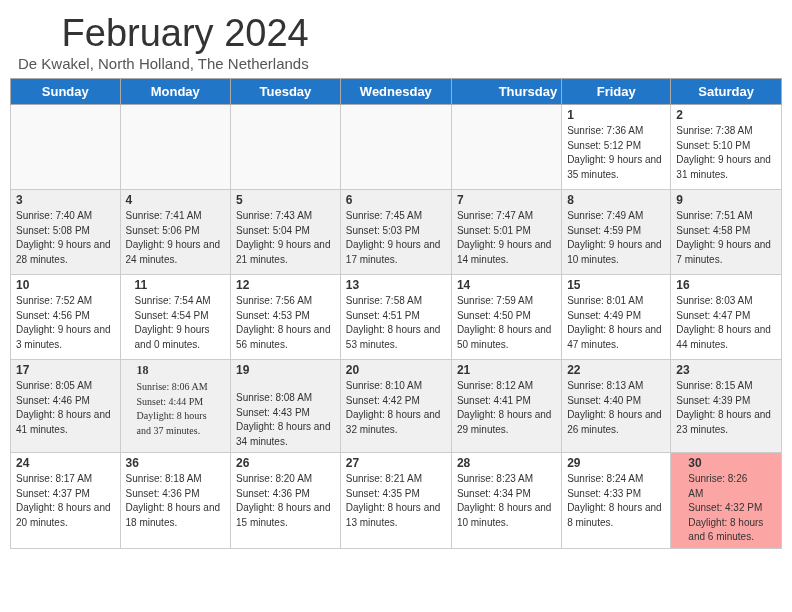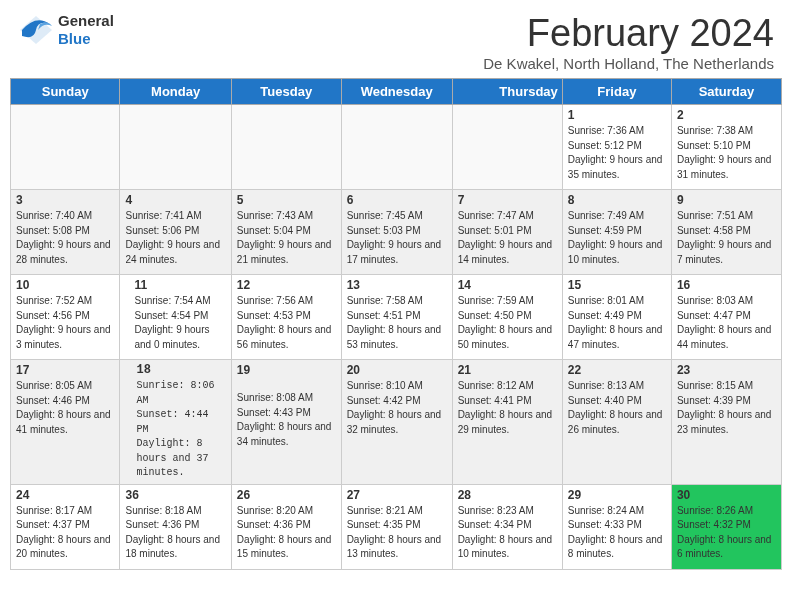--- a/index.html
+++ b/index.html
@@ -4,32 +4,20 @@
   <style>
     * { box-sizing: border-box; margin: 0; padding: 0; }
     body { font-family: Arial, sans-serif; background: #fff; width: 792px; min-height: 612px; }
     
     tr:nth-child(even) td:not(.empty) { background: #f7f7f7; }
   </style>
 </head>
 <body>
 
 <div style="display:flex; align-items:flex-start; justify-content:space-between; padding: 12px 18px 6px 18px;">
-  <div style="display:flex; align-items:center;">
-    <svg width="36" height="36" viewBox="0 0 36 36">
-      <rect width="36" height="36" fill="#fff"></rect>
-      <polygon points="18,4 34,18 18,32 2,18" fill="#2176c7" opacity="0.15"></polygon>
-      <path d="M4 18 Q18 2 32 12 Q20 8 18 18 Q16 28 4 24 Z" fill="#2176c7"></path>
-      <path d="M20 18 Q26 10 34 14 Q30 8 22 12 Z" fill="#5ba3e0"></path>
-    </svg>
-    <div style="margin-left:4px; line-height:1.2;">
-      <div style="font-size:15px; font-weight:bold; color:#333; font-family:Arial,sans-serif;">General</div>
-      <div style="font-size:15px; font-weight:bold; color:#2176c7; font-family:Arial,sans-serif;">Blue</div>
-    </div>
-  </div>
   <div style="text-align:right;">
     <div style="font-size:38px; color:#333; font-weight:normal; font-family:Arial,sans-serif;">February 2024</div>
     <div style="font-size:15px; color:#555; font-family:Arial,sans-serif;">De Kwakel, North Holland, The Netherlands</div>
   </div>
 </div>
 
 <div style="padding: 0 10px 10px 10px;">
   <table style="width:100%; border-collapse:collapse;">
     <thead>
       <tr id="header-row">
@@ -116,21 +104,21 @@
           <td style="border: 1px solid rgb(204, 204, 204); vertical-align: top; padding: 3px 5px; font-size: 10px; color: rgb(51, 51, 51); width: 113px; height: 85px; background: rgb(255, 255, 255); font-family: Arial, sans-serif;">
             <div style="font-weight: bold; font-size: 12px; margin-bottom: 2px;">16</div>
             <div style="font-size: 10px; line-height: 1.45; color: rgb(51, 51, 51);">Sunrise: 8:03 AM<br>Sunset: 4:47 PM<br>Daylight: 8 hours and 44 minutes.</div>
           </td>
         </tr>
         <tr>
           <td style="border: 1px solid rgb(204, 204, 204); vertical-align: top; padding: 3px 5px; font-size: 10px; color: rgb(51, 51, 51); width: 113px; height: 85px; background: rgb(240, 240, 240); font-family: Arial, sans-serif;">
             <div style="font-weight: bold; font-size: 12px; margin-bottom: 2px;">17</div>
             <div style="font-size: 10px; line-height: 1.45; color: rgb(51, 51, 51);">Sunrise: 8:05 AM<br>Sunset: 4:46 PM<br>Daylight: 8 hours and 41 minutes.</div>
           </td>
-          <td style="border: 1px solid rgb(204, 204, 204); vertical-align: top; padding: 3px 16px; font-size: 10px; color: rgb(51, 51, 51); width: 113px; height: 85px; background: rgb(240, 240, 240); font-family: Liberation Mono, monospace;">
+          <td style="border: 1px solid rgb(204, 204, 204); vertical-align: top; padding: 3px 16px; font-size: 10px; color: rgb(51, 51, 51); width: 113px; height: 85px; background: rgb(240, 240, 240); font-family: Liberation Serif, serif;">
             <div style="font-weight: bold; font-size: 12px; margin-bottom: 2px;">18</div>
             <div style="font-size: 10px; line-height: 1.45; color: rgb(51, 51, 51);">Sunrise: 8:06 AM<br>Sunset: 4:44 PM<br>Daylight: 8 hours and 37 minutes.</div>
           </td>
           <td style="border: 1px solid rgb(204, 204, 204); vertical-align: top; padding: 3px 5px; font-size: 10px; color: rgb(51, 51, 51); width: 113px; height: 85px; background: rgb(240, 240, 240); font-family: Arial, sans-serif;">
             <div style="font-weight: bold; font-size: 12px; margin-bottom: 14px;">19</div>
             <div style="font-size: 10px; line-height: 1.45; color: rgb(51, 51, 51);">Sunrise: 8:08 AM<br>Sunset: 4:43 PM<br>Daylight: 8 hours and 34 minutes.</div>
           </td>
           <td style="border: 1px solid rgb(204, 204, 204); vertical-align: top; padding: 3px 5px; font-size: 10px; color: rgb(51, 51, 51); width: 113px; height: 85px; background: rgb(240, 240, 240); font-family: Arial, sans-serif;">
             <div style="font-weight: bold; font-size: 12px; margin-bottom: 2px;">20</div>
             <div style="font-size: 10px; line-height: 1.45; color: rgb(51, 51, 51);">Sunrise: 8:10 AM<br>Sunset: 4:42 PM<br>Daylight: 8 hours and 32 minutes.</div>
@@ -166,20 +154,20 @@
             <div style="font-size: 10px; line-height: 1.45; color: rgb(51, 51, 51);">Sunrise: 8:21 AM<br>Sunset: 4:35 PM<br>Daylight: 8 hours and 13 minutes.</div>
           </td>
           <td style="border: 1px solid rgb(204, 204, 204); vertical-align: top; padding: 3px 5px; font-size: 10px; color: rgb(51, 51, 51); width: 113px; height: 85px; background: rgb(255, 255, 255); font-family: Arial, sans-serif;">
             <div style="font-weight: bold; font-size: 12px; margin-bottom: 2px;">28</div>
             <div style="font-size: 10px; line-height: 1.45; color: rgb(51, 51, 51);">Sunrise: 8:23 AM<br>Sunset: 4:34 PM<br>Daylight: 8 hours and 10 minutes.</div>
           </td>
           <td style="border: 1px solid rgb(204, 204, 204); vertical-align: top; padding: 3px 5px; font-size: 10px; color: rgb(51, 51, 51); width: 113px; height: 85px; background: rgb(255, 255, 255); font-family: Arial, sans-serif;">
             <div style="font-weight: bold; font-size: 12px; margin-bottom: 2px;">29</div>
             <div style="font-size: 10px; line-height: 1.45; color: rgb(51, 51, 51);">Sunrise: 8:24 AM<br>Sunset: 4:33 PM<br>Daylight: 8 hours and 8 minutes.</div>
           </td>
-          <td style="border: 1px solid rgb(204, 204, 204); vertical-align: top; padding: 3px 5px; font-size: 10px; color: rgb(51, 51, 51); width: 113px; height: 85px; background: #22c55e; font-family: Arial, sans-serif;">
+          <td style="border: 1px solid rgb(204, 204, 204); vertical-align: top; padding: 3px 17px; font-size: 10px; color: rgb(51, 51, 51); width: 113px; height: 85px; background: #fca5a5; font-family: Arial, sans-serif;">
             <div style="font-weight: bold; font-size: 12px; margin-bottom: 2px;">30</div>
             <div style="font-size: 10px; line-height: 1.45; color: rgb(51, 51, 51);">Sunrise: 8:26 AM<br>Sunset: 4:32 PM<br>Daylight: 8 hours and 6 minutes.</div>
           </td>
         </tr>
       </tbody>
   </table>
 </div>
 
 </body></html>

